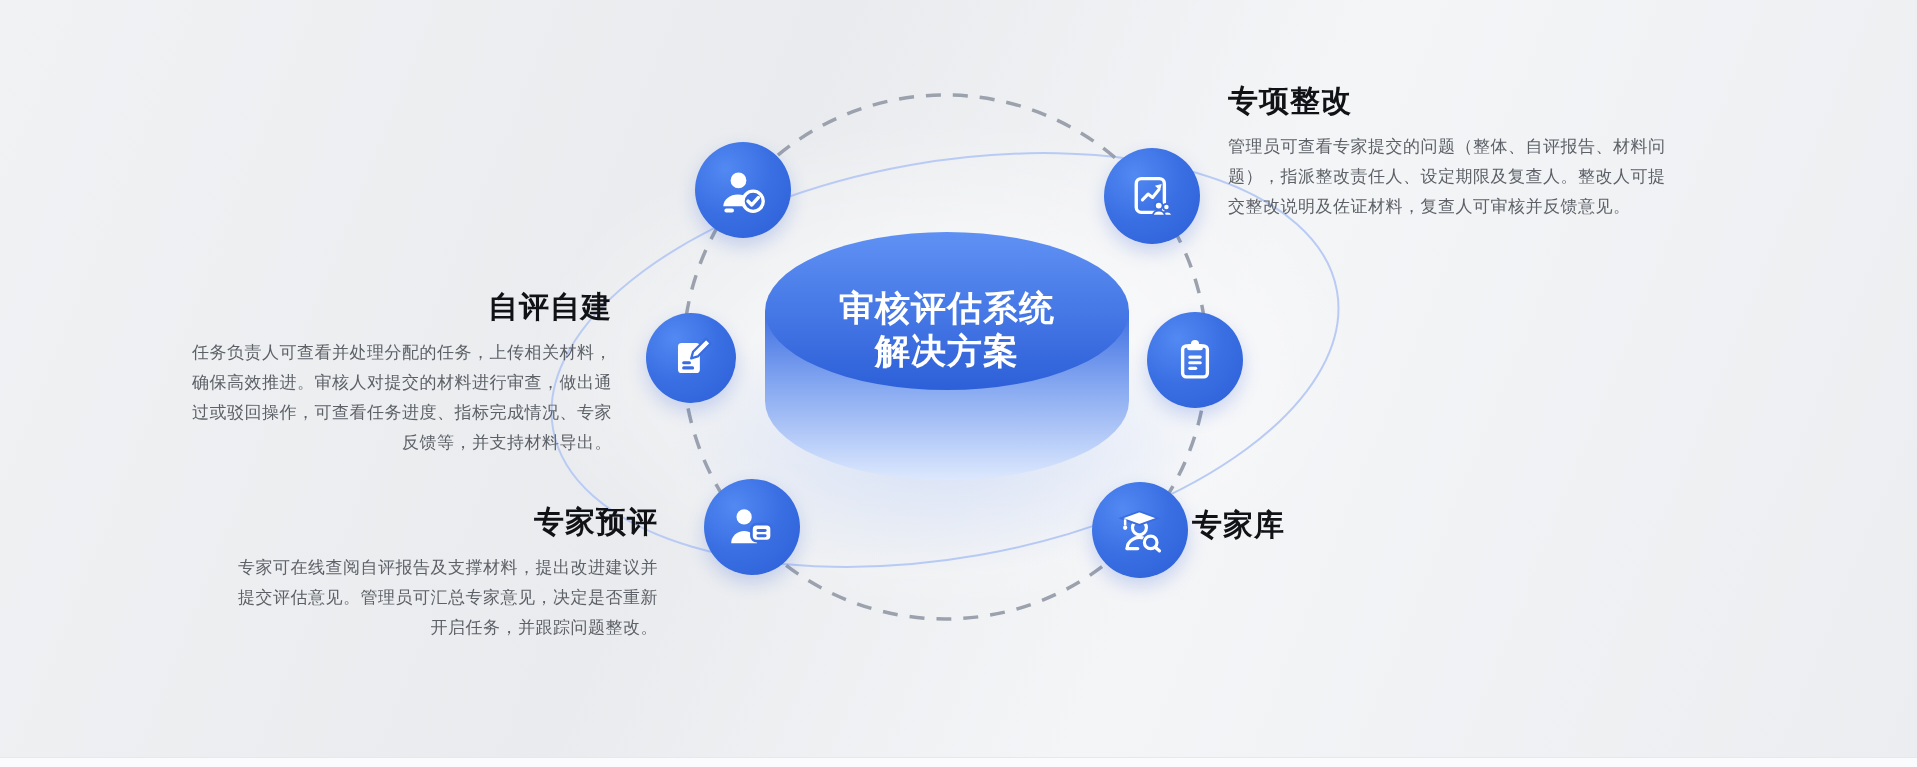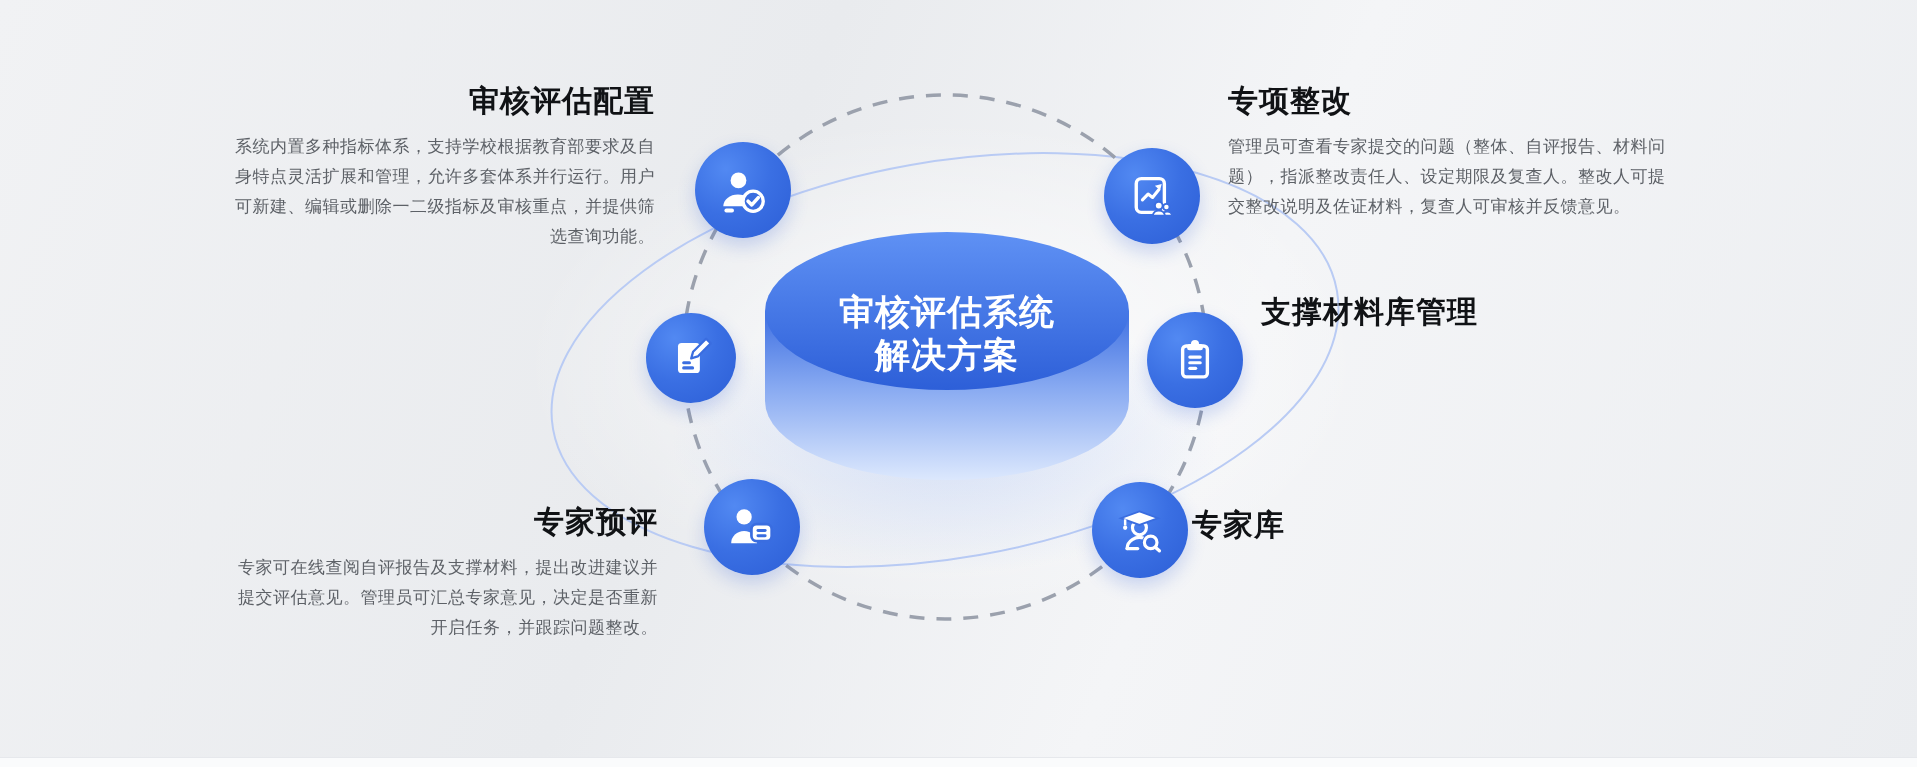--- a/index.html
+++ b/index.html
@@ -30,21 +30,21 @@
   }
   .disc{position:absolute;left:763px;top:228px;width:368px;height:258px;}
   .disc-glow{
     position:absolute;left:660px;top:300px;width:570px;height:280px;
     background:radial-gradient(ellipse at center, rgba(130,165,240,.30), rgba(130,165,240,0) 68%);
     pointer-events:none;
   }
   .disc-label{
     position:absolute;left:0;top:62px;width:368px;text-align:center;
     font-size:35px;line-height:43px;font-weight:800;color:#ffffff;
-    letter-spacing:1px;white-space:pre-line;
+    letter-spacing:1px;white-space:pre-line;font-family:Liberation Mono, monospace;
   }
   .bottom-strip{
     position:absolute;left:0;right:0;bottom:0;height:9px;
     background:#fafbfc;border-top:1px solid #e6e8ec;
   }
 </style>
 </head>
 <body>
 
 <div class="stage">
@@ -139,45 +139,44 @@
       </g>
       <polygon points="23.5,7.5 40,13.5 23.5,19.5 7,13.5" fill="#fff" stroke="#3a6de0" stroke-width="1.6"></polygon>
       <path d="M10.8 14.5 v 5.5" stroke="#fff" stroke-width="2.2"></path>
       <circle cx="10.8" cy="22" r="1.9" fill="#fff"></circle>
       <circle cx="33.5" cy="35" r="7.8" fill="#3a6de0"></circle>
       <circle cx="33.5" cy="35" r="5.6" fill="none" stroke="#fff" stroke-width="2.8"></circle>
       <path d="M37.8 39.5 l 3.4 3" stroke="#fff" stroke-width="3" stroke-linecap="round"></path>
     </svg>
   </div>
 
-  <div class="feature right-align" style="left:215px;top:80px;width:440px">
-    <div class="f-title">审核评估配置</div>
-    <div class="f-body">系统内置多种指标体系，支持学校根据教育部要求及自
-身特点灵活扩展和管理，允许多套体系并行运行。用户
-可新建、编辑或删除一二级指标及审核重点，并提供筛
-选查询功能。</div>
+
+  <div class="feature right-align" style="left:167px;top:286px;width:445px">
+    <div class="f-title">自评自建</div>
+    <div class="f-body">任务负责人可查看并处理分配的任务，上传相关材料，
+确保高效推进。审核人对提交的材料进行审查，做出通
+过或驳回操作，可查看任务进度、指标完成情况、专家
+反馈等，并支持材料导出。</div>
   </div>
-
 
   <div class="feature right-align" style="left:218px;top:501px;width:440px">
     <div class="f-title">专家预评</div>
     <div class="f-body">专家可在线查阅自评报告及支撑材料，提出改进建议并
 提交评估意见。管理员可汇总专家意见，决定是否重新
 开启任务，并跟踪问题整改。</div>
   </div>
 
   <div class="feature left-align" style="left:1228px;top:80px;width:455px">
     <div class="f-title">专项整改</div>
     <div class="f-body">管理员可查看专家提交的问题（整体、自评报告、材料问
 题），指派整改责任人、设定期限及复查人。整改人可提
 交整改说明及佐证材料，复查人可审核并反馈意见。</div>
   </div>
 
   <div class="feature left-align" style="left:1261px;top:291px;width:480px">
-    <div class="f-title">支撑材料库管理</div>
   </div>
 
   <div class="feature left-align" style="left:1192px;top:504px;width:420px">
     <div class="f-title">专家库</div>
   </div>
 
   <div class="bottom-strip"></div>
 </div>
 
 </body></html>

